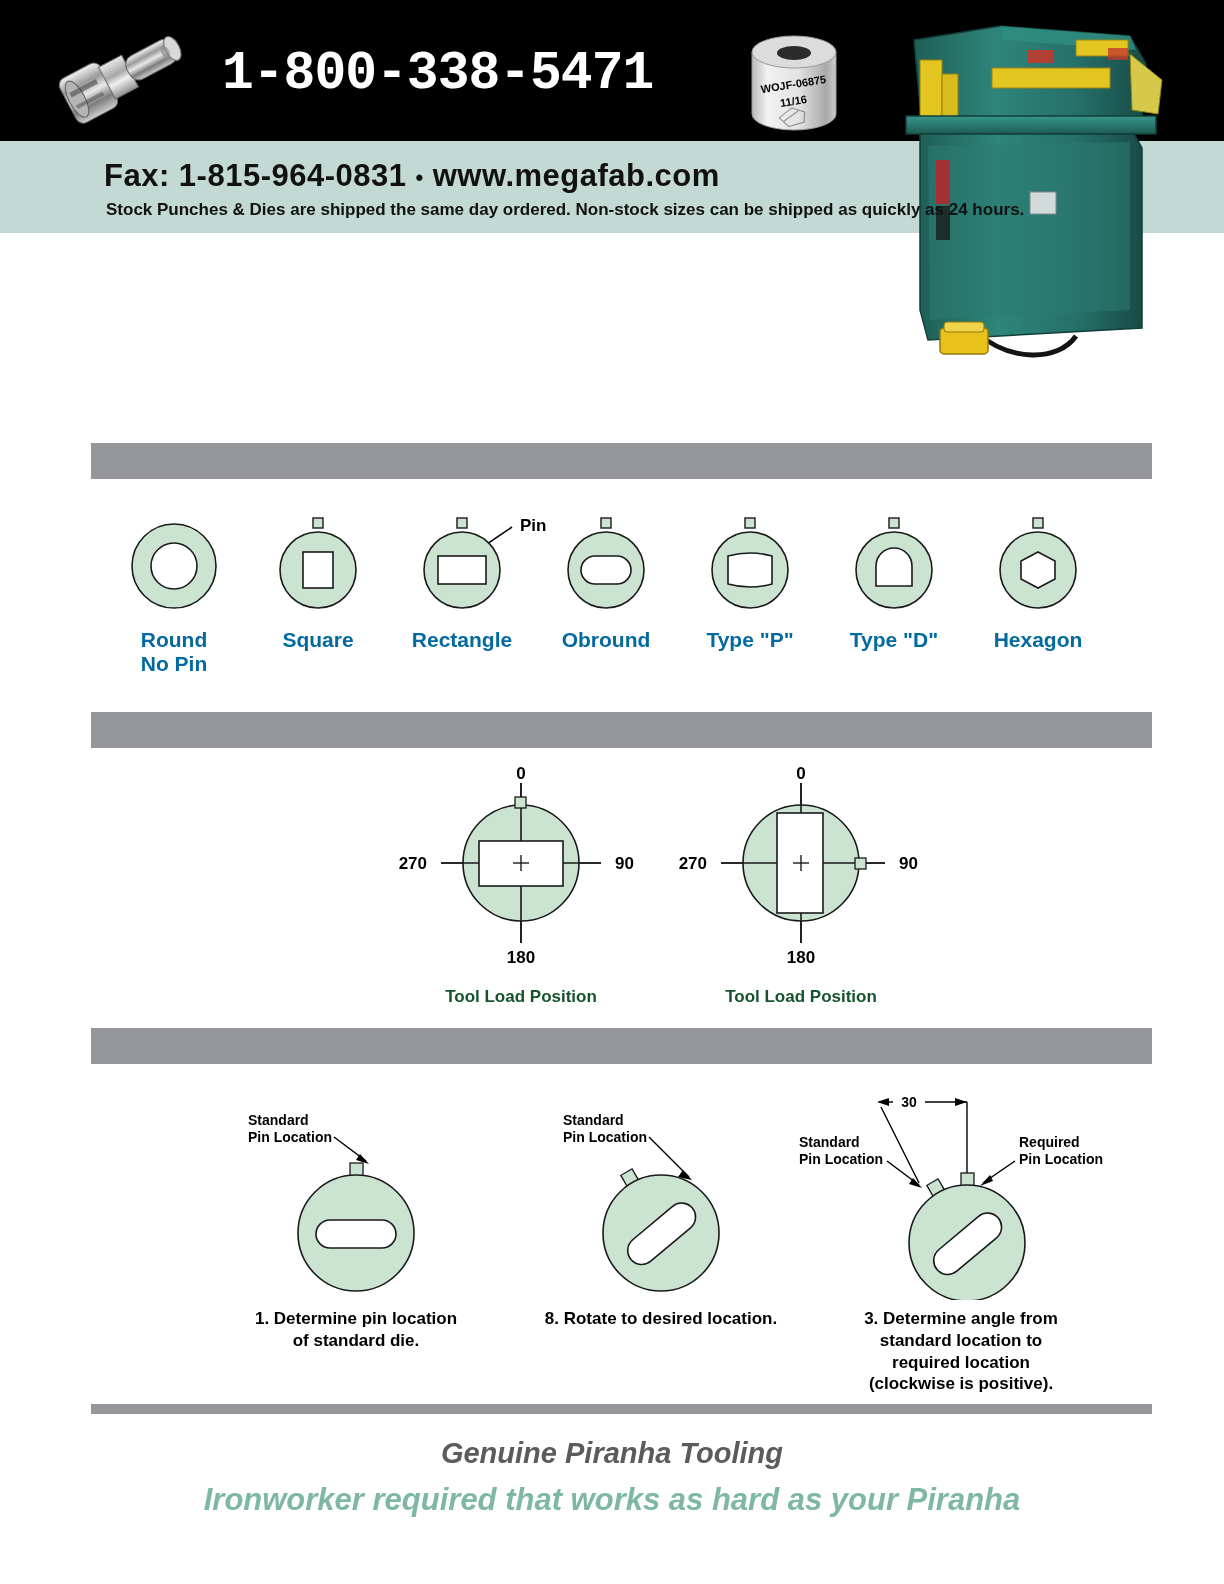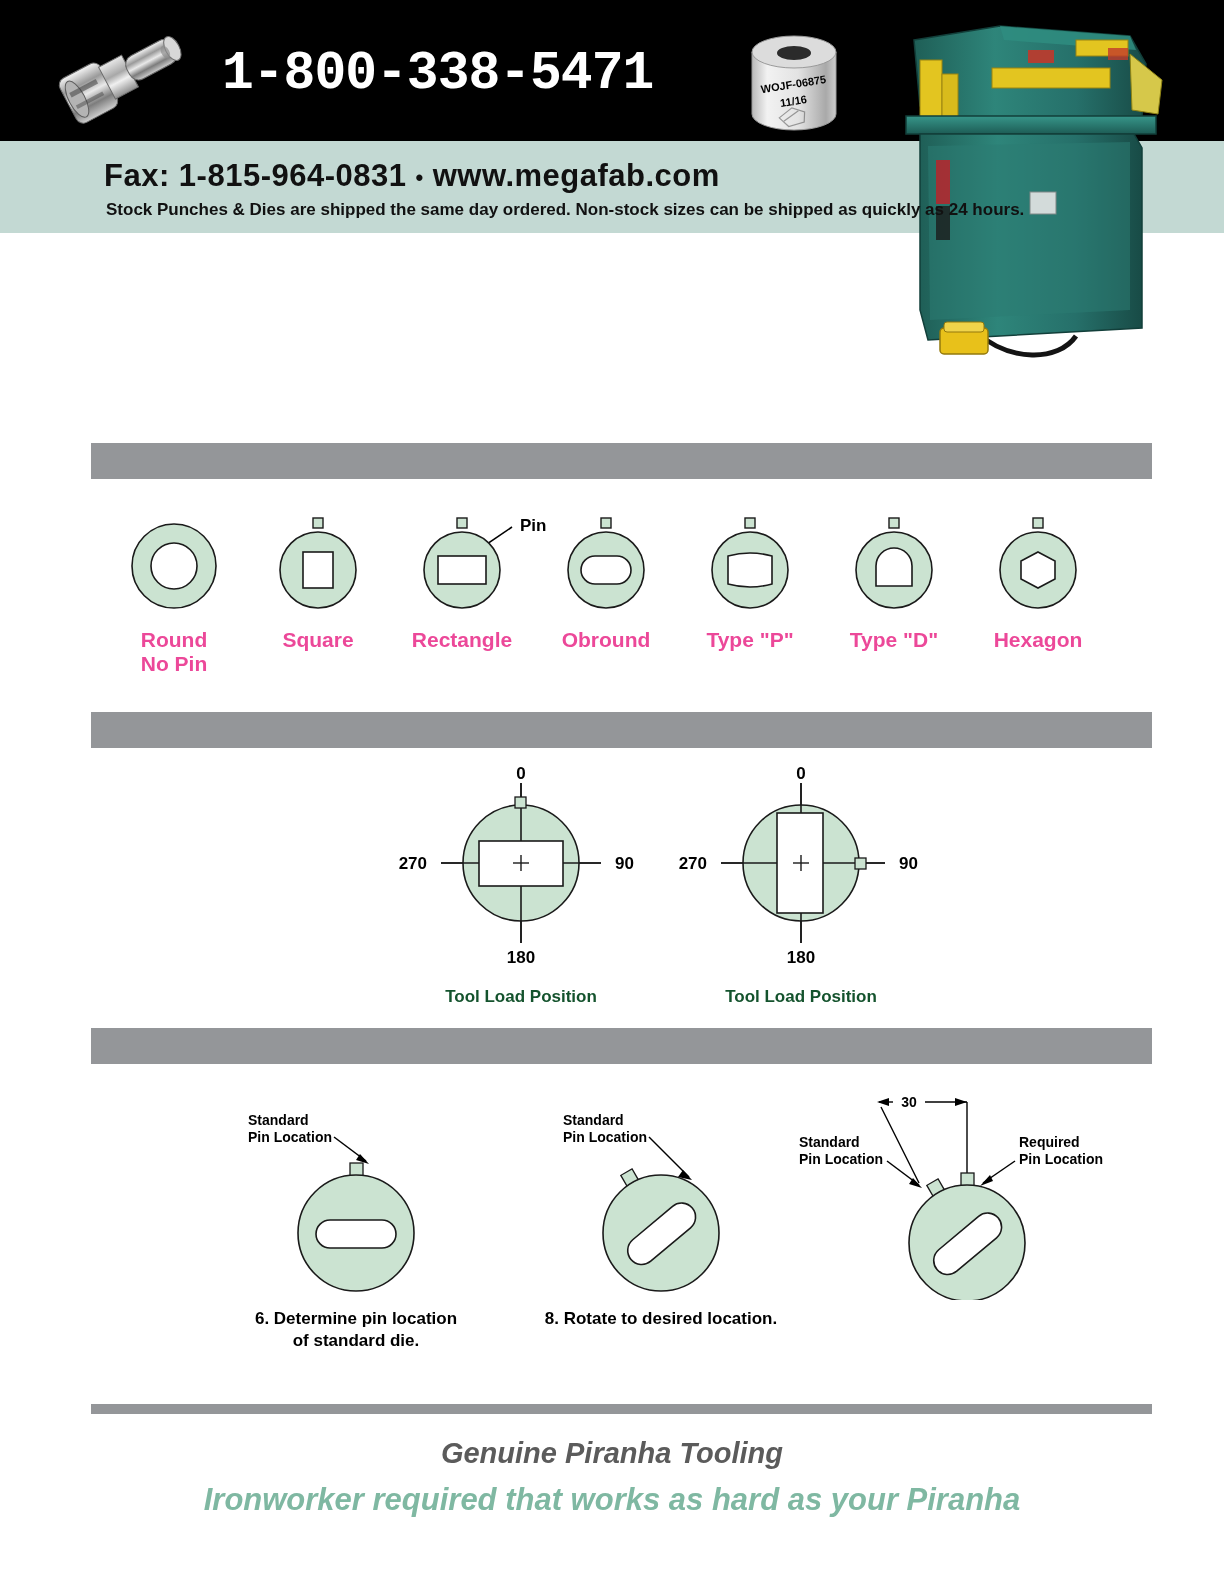--- a/index.html
+++ b/index.html
@@ -52,21 +52,21 @@
   #bar3{top:1028px;}
   .divider-bar{
     position:absolute;left:91px;top:1404px;width:1061px;height:10px;background:#949699;
   }
 
   
   .shapes-row{position:absolute;left:91px;top:490px;width:1061px;height:200px;margin-top:24px;}
   .shape-cell{position:absolute;top:0;width:150px;text-align:center;}
   .shape-svg{display:block;margin:0 auto;}
   .shape-label{
-    margin-top:10px;font-size:21px;font-weight:bold;color:#ec4899;line-height:1.12;
+    margin-top:10px;font-size:21px;font-weight:bold;color:#0369a1;line-height:1.12;
     white-space:nowrap;
   }
   .pin-callout{
     position:absolute;left:355px;top:-1px;font-size:17px;font-weight:bold;color:#000;
   }
 
   
   .tool-row{position:absolute;left:91px;top:765px;width:1061px;height:240px;}
   .tool-cell{position:absolute;top:0;width:330px;text-align:center;}
   .tool-caption{
@@ -351,21 +351,21 @@
     <svg width="300" height="215" viewBox="0 0 300 215">
       <text class="svg-txt" x="42" y="40" font-size="14" text-anchor="start">Standard</text>
       <text class="svg-txt" x="42" y="57" font-size="14" text-anchor="start">Pin Location</text>
       <line x1="128" y1="52" x2="160" y2="76" stroke="#000" stroke-width="1.5"></line>
       <polygon points="163,79 150,75 154,69" fill="#000"></polygon>
       <rect x="144" y="78" width="13" height="13" fill="#cbe3d1" stroke="#1a1a1a" stroke-width="1.3"></rect>
       <circle cx="150" cy="148" r="58" fill="#cbe3d1" stroke="#1a1a1a" stroke-width="1.6"></circle>
       <rect x="110" y="135" width="80" height="28" rx="14" fill="#ffffff" stroke="#1a1a1a" stroke-width="1.6"></rect>
     </svg>
     <div class="step-caption">
-      <div>6. Determine pin location</div>
+      <div>1. Determine pin location</div>
       <div>of standard die.</div>
     </div>
   </div>
 
   <div class="step-cell" style="left:400px;">
     <svg width="300" height="215" viewBox="0 0 300 215">
       <text class="svg-txt" x="52" y="40" font-size="14" text-anchor="start">Standard</text>
       <text class="svg-txt" x="52" y="57" font-size="14" text-anchor="start">Pin Location</text>
       <line x1="138" y1="52" x2="178" y2="92" stroke="#000" stroke-width="1.5"></line>
       <polygon points="181,95 167,92 172,85" fill="#000"></polygon>
@@ -408,17 +408,23 @@
       <rect x="170" y="88" width="13" height="13" fill="#cbe3d1" stroke="#1a1a1a" stroke-width="1.3"></rect>
 
       <g transform="rotate(-30 176 158)">
         <rect x="170" y="88" width="13" height="13" fill="#cbe3d1" stroke="#1a1a1a" stroke-width="1.3"></rect>
       </g>
       <circle cx="176" cy="158" r="58" fill="#cbe3d1" stroke="#1a1a1a" stroke-width="1.6"></circle>
       <g transform="rotate(-40 176 158)">
         <rect x="136" y="145" width="80" height="28" rx="14" fill="#ffffff" stroke="#1a1a1a" stroke-width="1.6"></rect>
       </g>
     </svg>
+    <div class="step-caption">
+      <div>3. Determine angle from</div>
+      <div>standard location to</div>
+      <div>required location</div>
+      <div>(clockwise is positive).</div>
+    </div>
   </div>
 </div>
 
 <div class="footer1">Genuine Piranha Tooling</div>
 <div class="footer2">Ironworker required that works as hard as your Piranha</div>
 
 </body></html>

